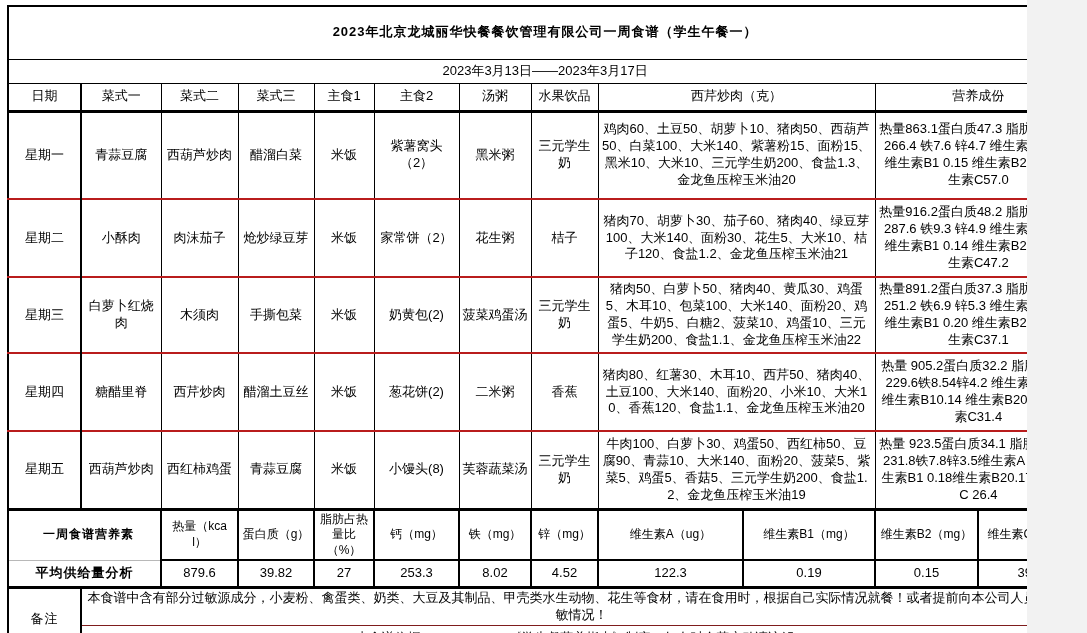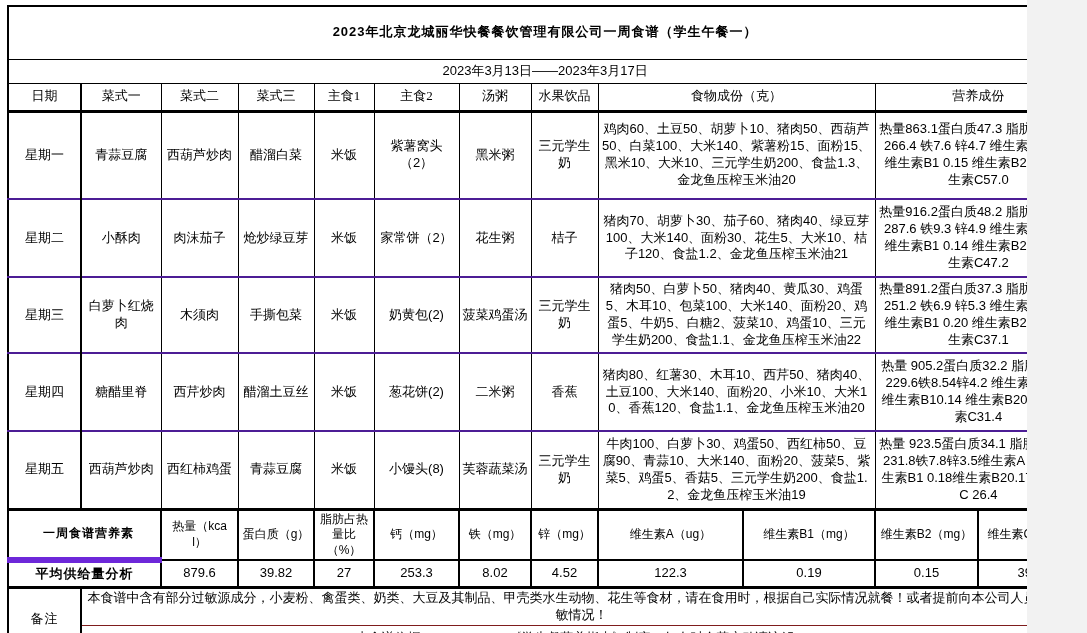--- a/index.html
+++ b/index.html
@@ -14,29 +14,29 @@
     border:2px solid #000;
   }
   table.menu td{
     border:1px solid #000;
     text-align:center;vertical-align:middle;
     padding:1px 3px;font-size:13px;line-height:1.3;
     overflow:hidden;word-break:break-all;
   }
   td.title-cell{font-size:21px;font-weight:bold;border-bottom:1px solid #000;letter-spacing:1px;}
   td.date-cell{font-size:15px;border-bottom:3px solid #000;}
-  tr.hdr td{border-bottom:3px solid #000;font-size:13px;font-family:Liberation Serif, serif;}
-  tr.day-row td{border-top:2px solid #4c1d95;}
+  tr.hdr td{border-bottom:3px solid #000;font-size:13px;}
+  tr.day-row td{border-top:2px solid #b91c1c;}
   td.day-col{border-right:2px solid #000 !important;}
   td.left-text{text-align:left;font-size:12px;line-height:1.35;padding:2px 4px;}
   tr.sum-hdr td{border-top:3px solid #000;font-size:12px;border-left-width:2px;border-right-width:2px;}
   tr.sum-val td{border-bottom:3px solid #000;font-size:13px;border-left-width:2px;border-right-width:2px;border-top:2px solid #000;}
   td.sum-label{font-size:17px;font-weight:bold;border-right:2px solid #000 !important;letter-spacing:1px;}
   tr.sum-hdr td.sum-label{border-bottom:1px solid #b8b8b8;padding-left:11px;}
-  tr.sum-val td.sum-label{border-top:6px solid #6d28d9;margin-left:20px;}
+  tr.sum-val td.sum-label{border-top:1px solid #6d28d9;margin-left:20px;}
   td.note-label{font-size:16px;border-right:2px solid #000 !important;letter-spacing:1px;}
   tr.note-row1 td.note-text{border-bottom:1px solid #7f1d1d;}
   tr.note-row2 td.note-text{border-top:1px solid #b8b8b8;border-bottom:2px solid #000;}
   td.note-text{text-align:left;font-size:12px;padding:2px 6px;}
 </style>
 </head>
 <body>
 
 <div class="sheet">
   <table class="menu">
@@ -66,21 +66,21 @@
 
     <tr class="hdr" style="height:28px">
       <td class="day-col">日期</td>
       <td>菜式一</td>
       <td>菜式二</td>
       <td>菜式三</td>
       <td>主食1</td>
       <td>主食2</td>
       <td>汤粥</td>
       <td>水果饮品</td>
-      <td colspan="2">食物成份（克）</td>
+      <td colspan="2">西芹炒肉（克）</td>
       <td colspan="2">营养成份</td>
     </tr>
 
     <tr class="day-row" style="height:88px">
       <td class="day-col">星期一</td>
       <td>青蒜豆腐</td>
       <td>西葫芦炒肉</td>
       <td>醋溜白菜</td>
       <td>米饭</td>
       <td>紫薯窝头（2）</td>

